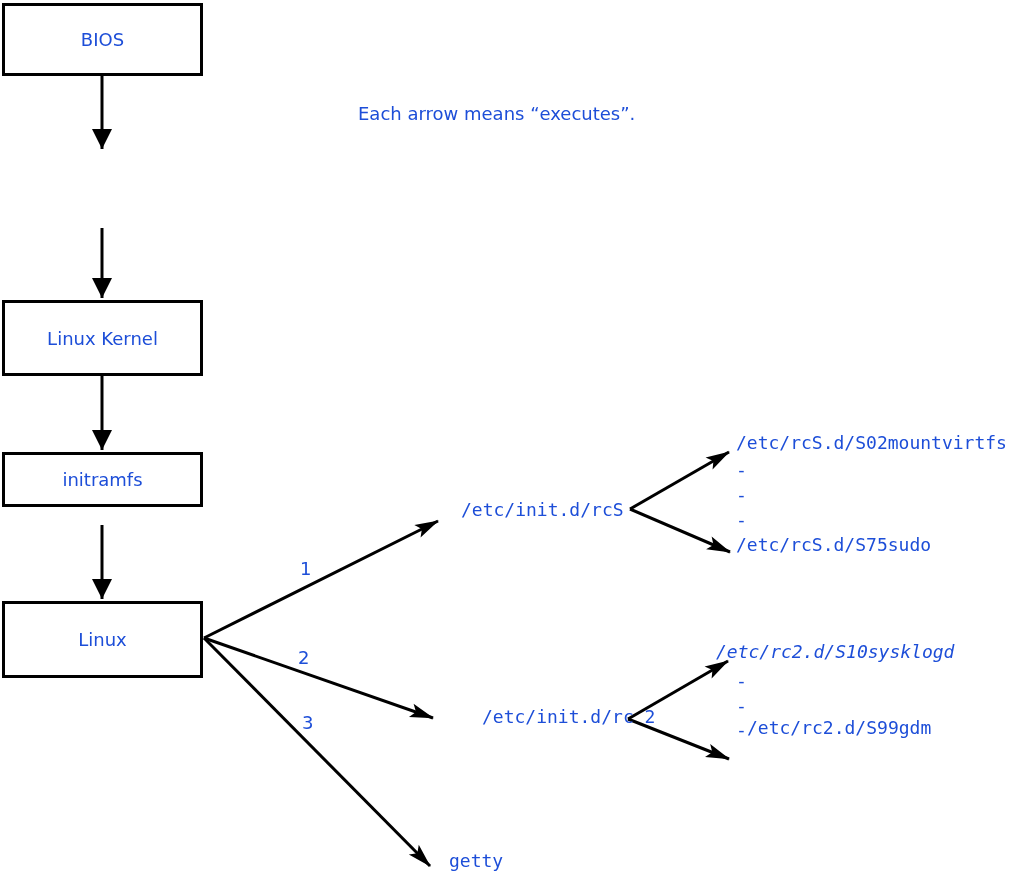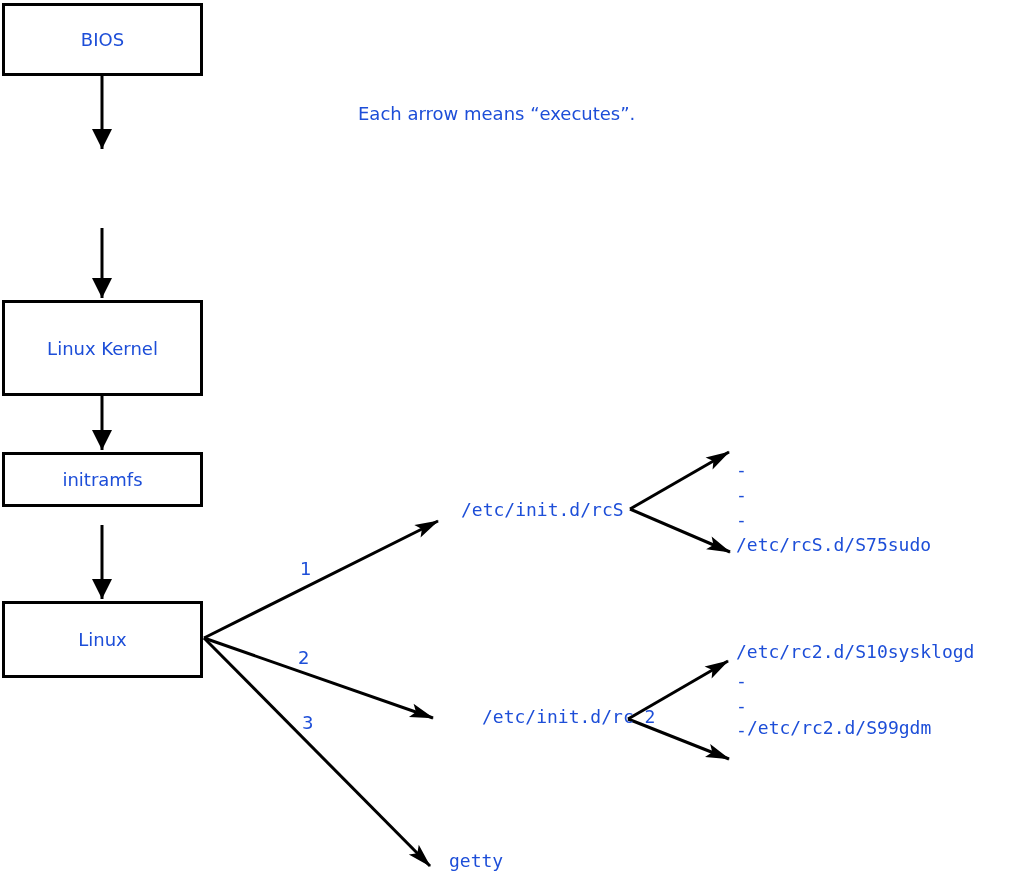--- a/index.html
+++ b/index.html
@@ -25,21 +25,21 @@
     box-sizing: border-box;
     border: 3px solid #000000;
     background: #ffffff;
     display: flex;
     align-items: center;
     justify-content: center;
     font-size: 18px;
   }
   #box-bios       { top: 3px;   height: 73px; }
   #box-bootloader { top: 151px; height: 77px; }
-  #box-kernel     { top: 300px; height: 96px; }
+  #box-kernel     { top: 300px; height: 76px; }
   #box-initramfs  { top: 452px; height: 55px; }
   #box-init       { top: 601px; height: 77px; }
 
   .lbl {
     position: absolute;
     height: 22px;
     line-height: 22px;
     font-size: 18px;
     white-space: pre;
   }
@@ -51,21 +51,21 @@
   #num-2      { left: 298px; top: 647px; }
   #num-3      { left: 302px; top: 712px; }
   #target-rcs   { left: 447px; top: 499px; margin-left: 14px; }
   #target-rc2   { left: 443px; top: 706px; margin-left: 39px; }
   #target-getty { left: 449px; top: 850px; }
   #rcs-first  { left: 736px; top: 432px; }
   #rcs-d0     { left: 736px; top: 459px; }
   #rcs-d1     { left: 736px; top: 484px; }
   #rcs-d2     { left: 736px; top: 509px; }
   #rcs-last   { left: 736px; top: 534px; }
-  #rc2-first  { left: 736px; top: 641px; }
+  #rc2-first  { left: 716px; top: 641px; font-style: italic; }
   #rc2-d0     { left: 736px; top: 670px; }
   #rc2-d1     { left: 736px; top: 695px; }
   #rc2-d2     { left: 736px; top: 719px; }
   #rc2-last   { left: 736px; top: 717px; margin-left: 11px; }
 </style>
 </head>
 <body>
 
 <div id="canvas">
 
@@ -111,20 +111,21 @@
   <div class="lbl" id="note">Each arrow means “executes”.</div>
 
   <div class="lbl" id="num-1">1</div>
   <div class="lbl" id="num-2">2</div>
   <div class="lbl" id="num-3">3</div>
 
   <div class="lbl mono" id="target-rcs">/etc/init.d/rcS</div>
   <div class="lbl mono" id="target-rc2">/etc/init.d/rc 2</div>
   <div class="lbl mono" id="target-getty">getty</div>
 
+  <div class="lbl mono" id="rcs-first">/etc/rcS.d/S02mountvirtfs</div>
   <div class="lbl mono" id="rcs-d0">-</div>
   <div class="lbl mono" id="rcs-d1">-</div>
   <div class="lbl mono" id="rcs-d2">-</div>
   <div class="lbl mono" id="rcs-last">/etc/rcS.d/S75sudo</div>
 
   <div class="lbl mono" id="rc2-first">/etc/rc2.d/S10sysklogd</div>
   <div class="lbl mono" id="rc2-d0">-</div>
   <div class="lbl mono" id="rc2-d1">-</div>
   <div class="lbl mono" id="rc2-d2">-</div>
   <div class="lbl mono" id="rc2-last">/etc/rc2.d/S99gdm</div>

